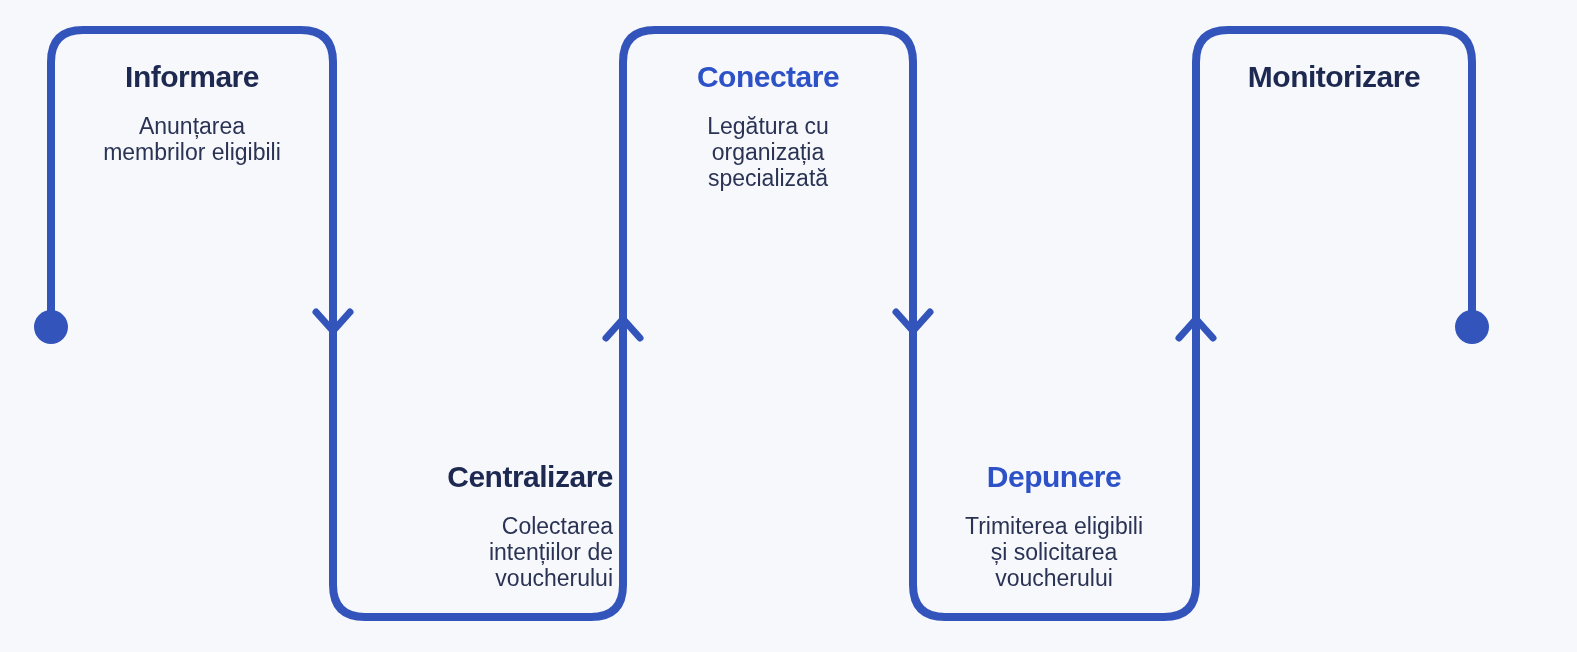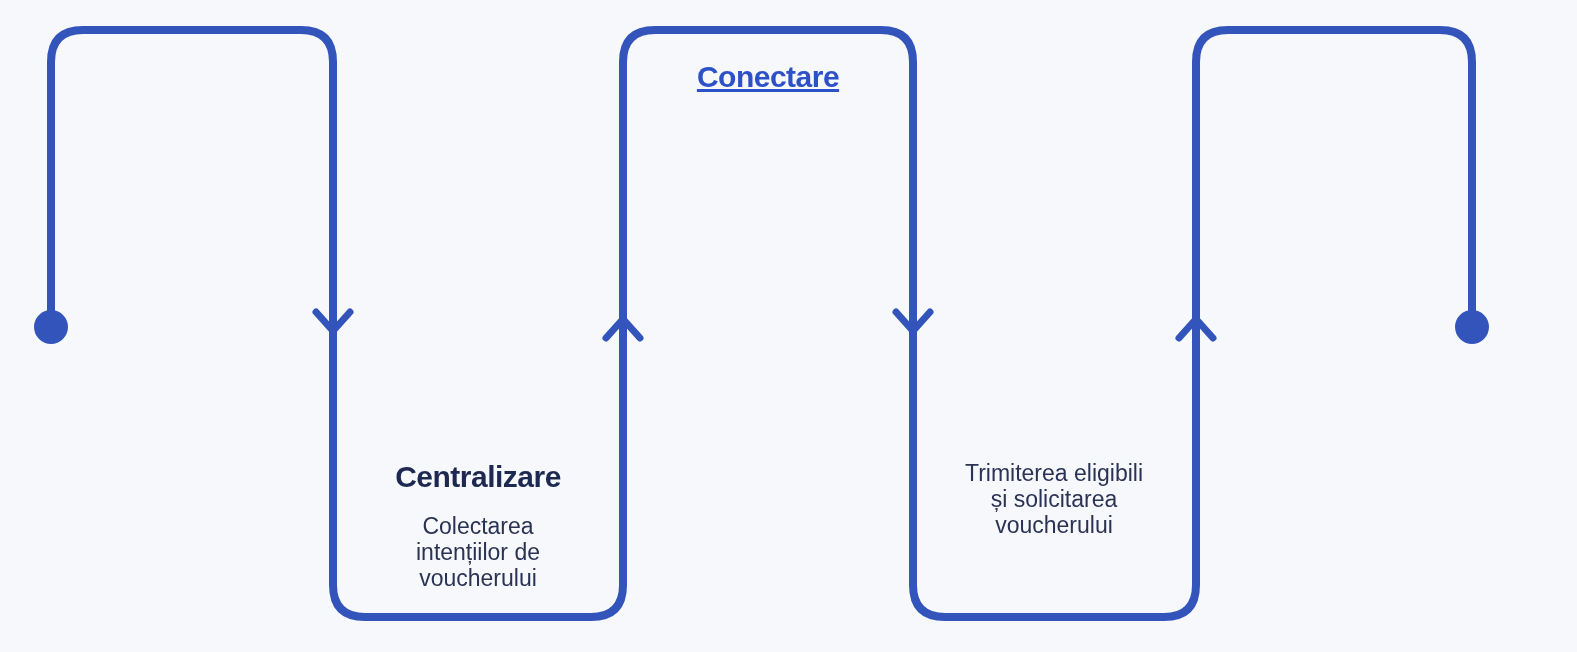--- a/index.html
+++ b/index.html
@@ -48,30 +48,29 @@
   }
   .step .title {
     font-size: 30px;
     font-weight: 700;
     letter-spacing: -0.5px;
     color: var(--title-dark, #1d2950);
     margin: 0 0 19px 0;
   }
   .step.blue .title {
     color: var(--title-blue, #2d52c8);
-    text-decoration: underline;
   }
   .step .subtitle {
     font-size: 23px;
     line-height: 26px;
     color: var(--subtitle, #2a3354);
     white-space: pre-line;
   }
   .step.s1 { left: 57px;   top: 60px;  }
-  .step.s2 { left: 343px;  top: 460px; }
+  .step.s2 { left: 343px;  top: 460px; text-align: right; }
   .step.s3 { left: 633px;  top: 60px;  }
   .step.s4 { left: 919px;  top: 460px; }
   .step.s5 { left: 1199px; top: 60px;  }
 </style>
 </head>
 <body>
 
 <div class="canvas">
 
   <svg class="flow-svg" viewBox="0 0 1577 652">
@@ -88,34 +87,44 @@
          L 1440 30 Q 1472 30 1472 62
          L 1472 327"></path>
     <circle class="dot" cx="51" cy="327" r="17"></circle>
     <circle class="dot" cx="1472" cy="327" r="17"></circle>
     <path class="chevron" d="M 316 312 L 333 331 L 350 312"></path>
     <path class="chevron" d="M 606 338 L 623 319 L 640 338"></path>
     <path class="chevron" d="M 896 312 L 913 331 L 930 312"></path>
     <path class="chevron" d="M 1179 338 L 1196 319 L 1213 338"></path>
   </svg>
 
+  <div class="step s1 dark">
+    <div class="title">Informare</div>
+    <div class="subtitle">Anunțarea
+membrilor eligibili</div>
+  </div>
 
   <div class="step s2 dark">
     <div class="title">Centralizare</div>
     <div class="subtitle">Colectarea
 intențiilor de
 voucherului</div>
   </div>
 
   <div class="step s3 blue">
     <div class="title">Conectare</div>
+    <div class="subtitle">Legătura cu
+organizația
+specializată</div>
   </div>
 
   <div class="step s4 blue">
+    <div class="title">Depunere</div>
     <div class="subtitle">Trimiterea eligibili
 și solicitarea
 voucherului</div>
   </div>
 
   <div class="step s5 dark">
+    <div class="title">Monitorizare</div>
   </div>
 
 </div>
 
 </body></html>

